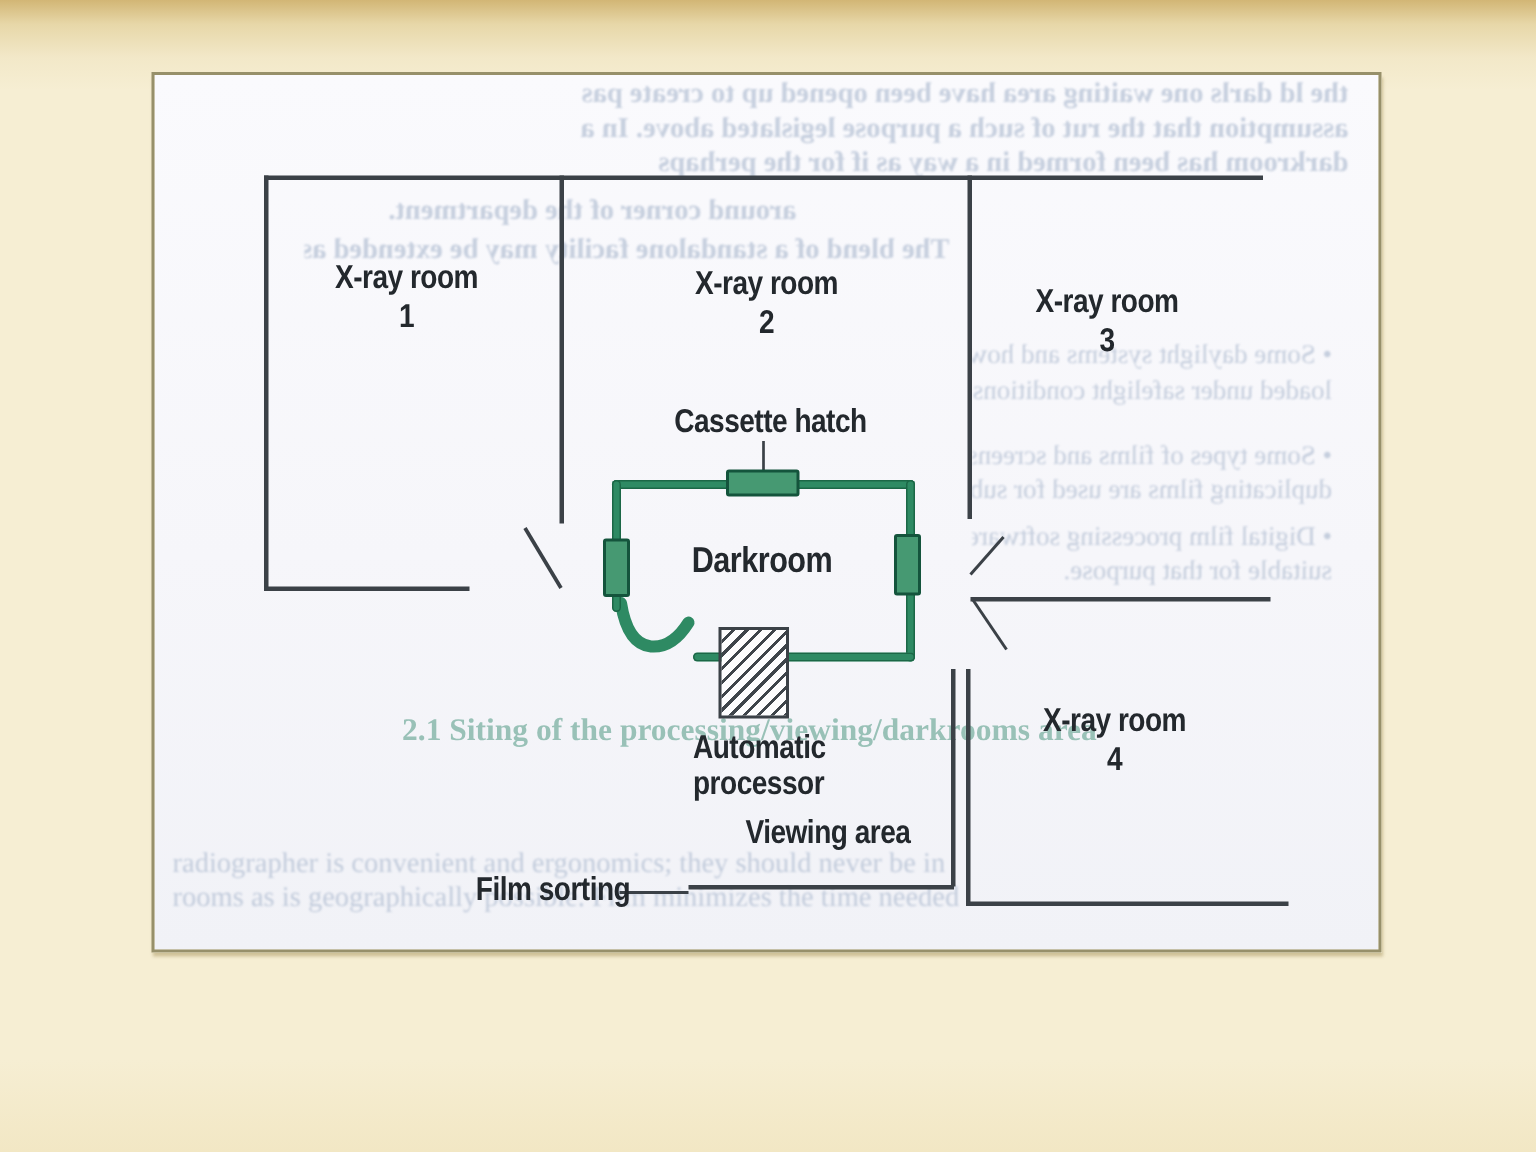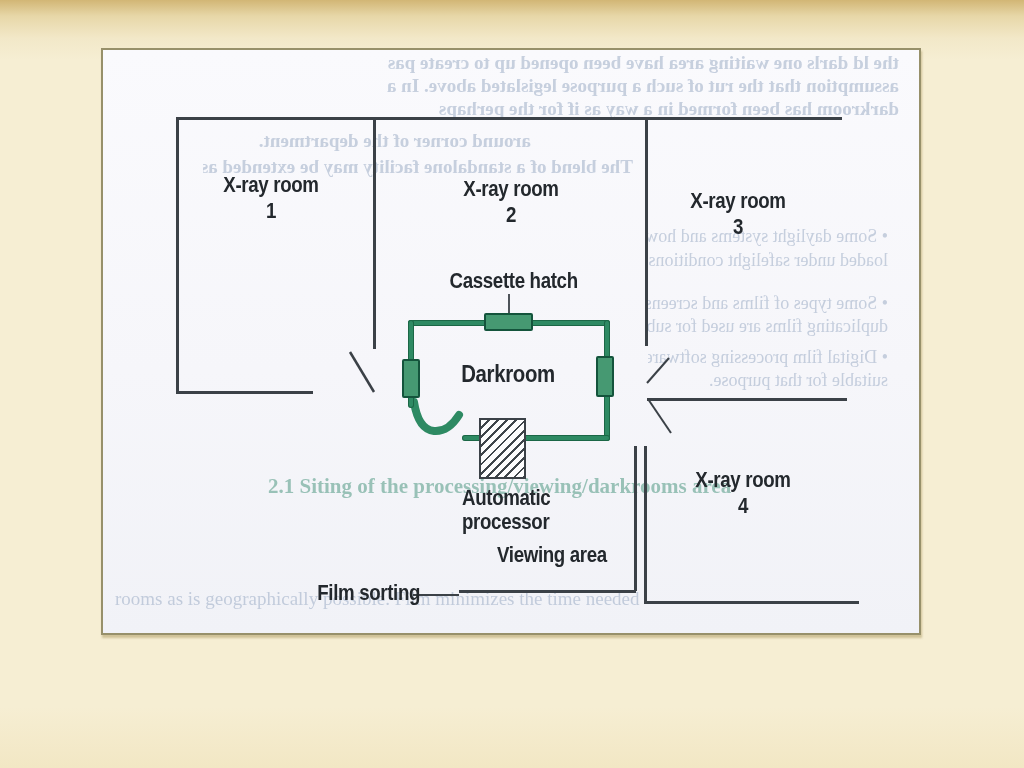--- a/index.html
+++ b/index.html
@@ -73,20 +73,21 @@
       <div class="bleed bold" style="left:284px;top:106px;width:430px">The blend of a standalone facility may be extended as b</div>
       <div class="bleed small" style="left:29px;top:176px;width:240px">• Some daylight systems and how long to</div>
       <div class="bleed small" style="left:29px;top:200px;width:240px">loaded under safelight conditions.</div>
       <div class="bleed small" style="left:29px;top:243px;width:240px">• Some types of films and screens are not compatible with</div>
       <div class="bleed small" style="left:29px;top:266px;width:240px">duplicating films are used for subtraction radiography, etc.</div>
       <div class="bleed small" style="left:29px;top:297px;width:240px">• Digital film processing software can display</div>
       <div class="bleed small" style="left:29px;top:320px;width:240px">suitable for that purpose.</div>
     </div>
 
     <div class="bleed teal" style="left:165px;top:424px;width:620px">2.1  Siting of the processing/viewing/darkrooms area</div>
+    <div class="bleed" style="left:12px;top:515px;width:796px">radiographer is convenient and ergonomics; they should never be in</div>
     <div class="bleed" style="left:12px;top:538px;width:796px">rooms as is geographically possible. Film minimizes the time needed</div>
 
     <div class="wall" style="left:73px;top:67px;width:666px;height:3px"></div>
     <div class="wall" style="left:73px;top:67px;width:3px;height:277px"></div>
     <div class="wall" style="left:73px;top:341px;width:137px;height:3px"></div>
     <div class="wall" style="left:270px;top:67px;width:3px;height:232px"></div>
     <div class="wall" style="left:542px;top:67px;width:3px;height:229px"></div>
     <div class="wall" style="left:544px;top:348px;width:200px;height:3px"></div>
     <div class="wall" style="left:531px;top:396px;width:2.5px;height:145px"></div>
     <div class="wall" style="left:541px;top:396px;width:2.5px;height:158px"></div>

